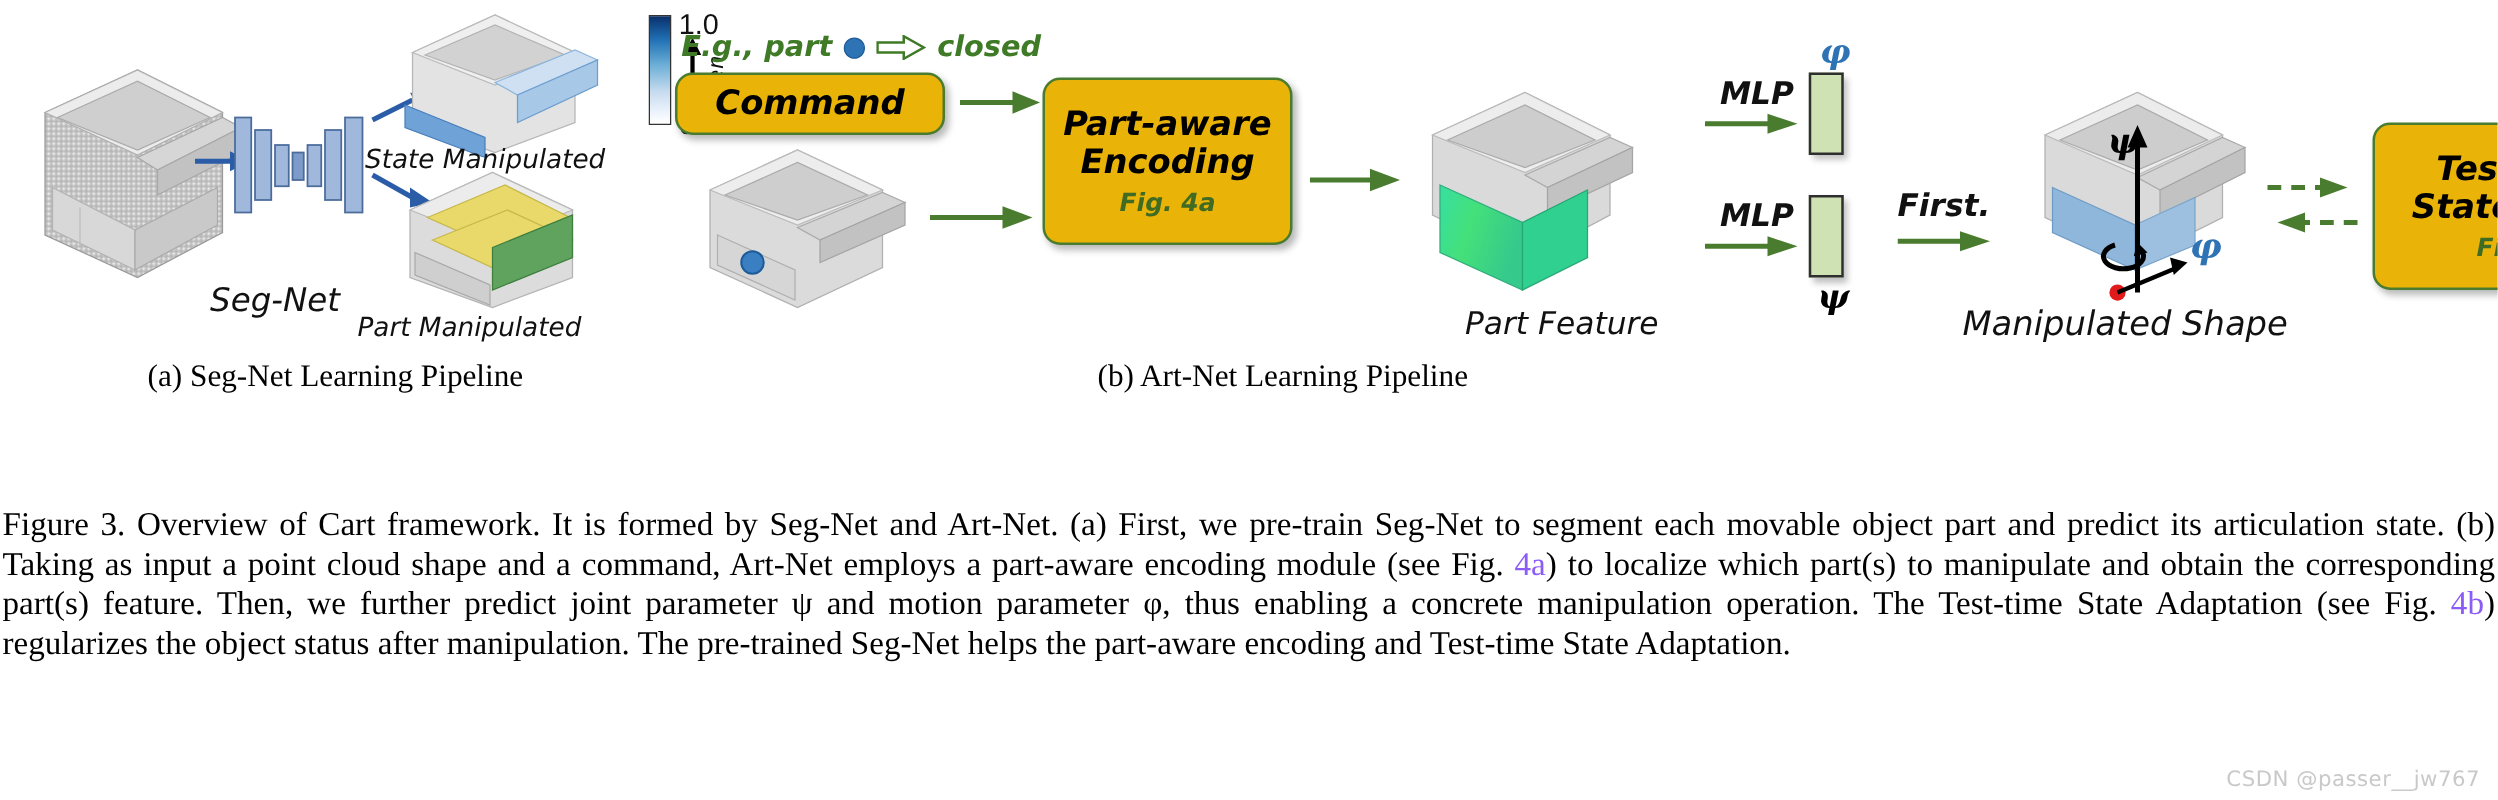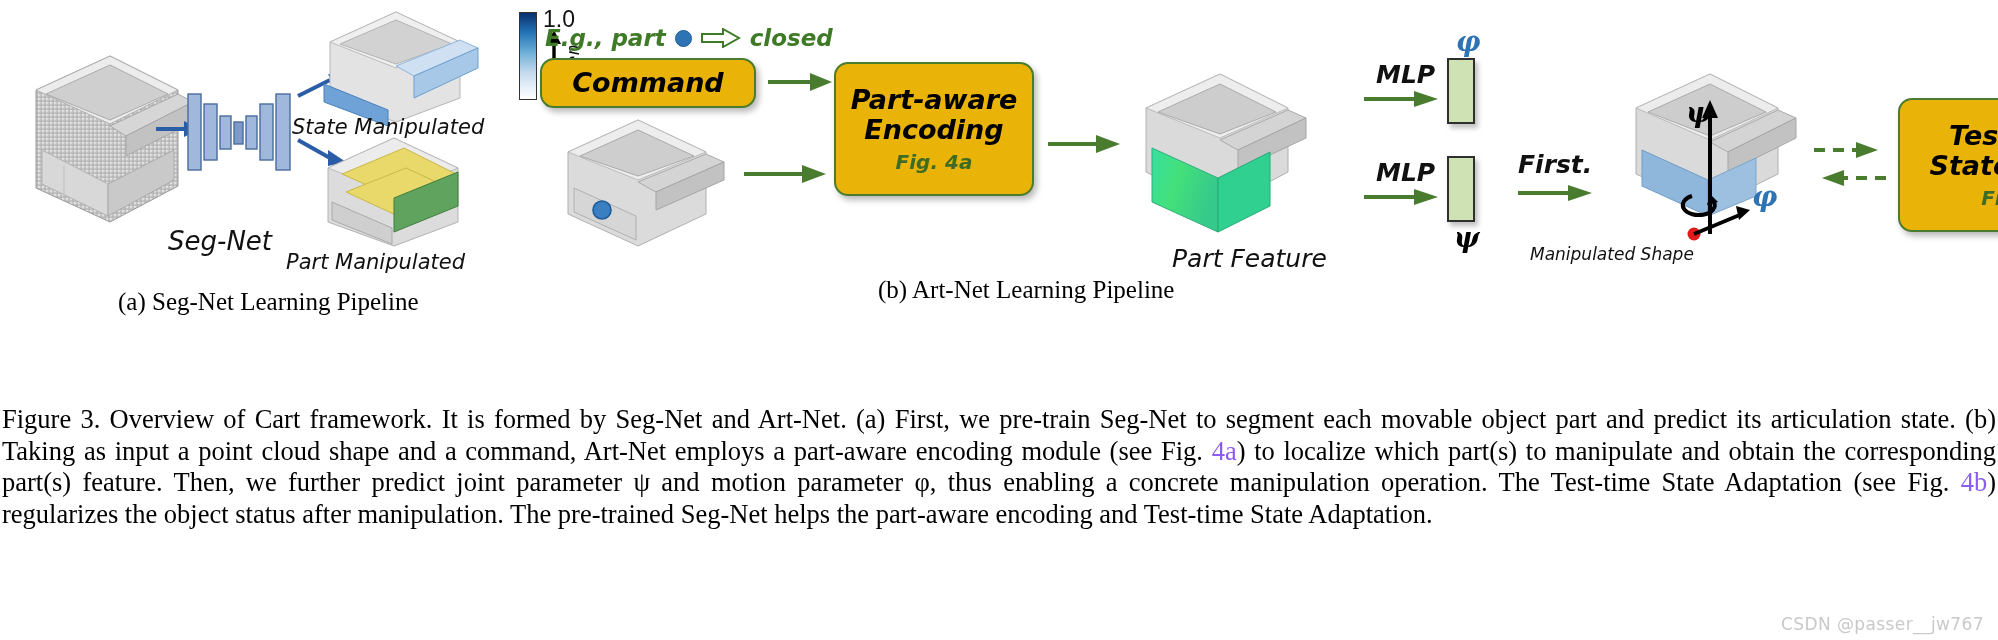--- a/index.html
+++ b/index.html
@@ -353,23 +353,23 @@
       </svg>
     </div>
 
     <div class="green-box" style="left:1398px; top:98px; width:244px; height:134px; font-size:27px;">
       <span>Test-time</span>
       <span>State Adapt</span>
       <span class="sub">Fig. 4b</span>
     </div>
 
     <div class="fig-sublabel" style="left:672px; top:244px; font-size:25px;">Part Feature</div>
-    <div class="fig-sublabel" style="left:1030px; top:244px; font-size:17px;">Manipulated Shape</div>
+    <div class="fig-sublabel" style="left:1070px; top:244px; font-size:27px;">Manipulated Shape</div>
   </div>
 
   <div class="panel-caption" style="left:118px; top:288px;">(a) Seg-Net Learning Pipeline</div>
-  <div class="panel-caption" style="left:878px; top:276px;">(b) Art-Net Learning Pipeline</div>
+  <div class="panel-caption" style="left:878px; top:288px;">(b) Art-Net Learning Pipeline</div>
 
   <div id="caption"><span>Figure 3. Overview of Cart framework. It is formed by Seg-Net and Art-Net. (a) First, we pre-train Seg-Net to segment each movable object part and predict its articulation state. (b) Taking as input a point cloud shape and a command, Art-Net employs a part-aware encoding module (see Fig. </span><span class="red">4a</span><span>) to localize which part(s) to manipulate and obtain the corresponding part(s) feature. Then, we further predict joint parameter ψ and motion parameter φ, thus enabling a concrete manipulation operation. The Test-time State Adaptation (see Fig. </span><span class="red">4b</span><span>) regularizes the object status after manipulation. The pre-trained Seg-Net helps the part-aware encoding and Test-time State Adaptation.</span></div>
 
   <div id="watermark">CSDN @passer__jw767</div>
 
 </div>
 
 </body></html>

